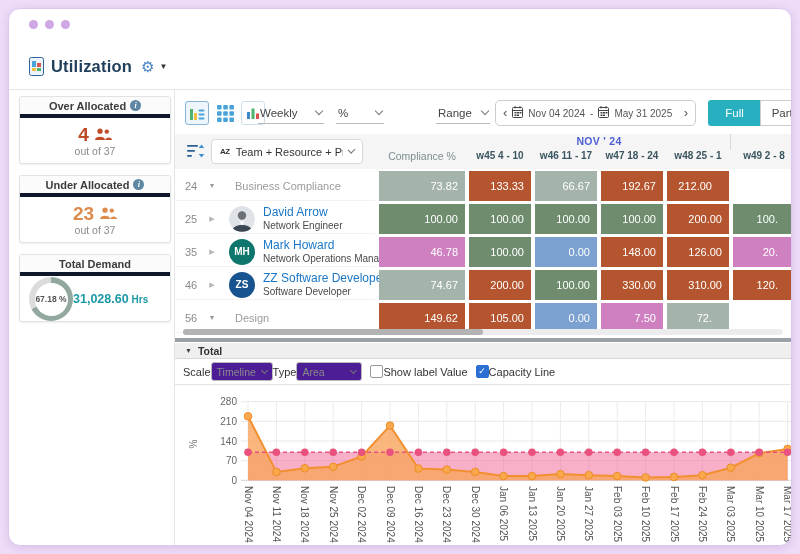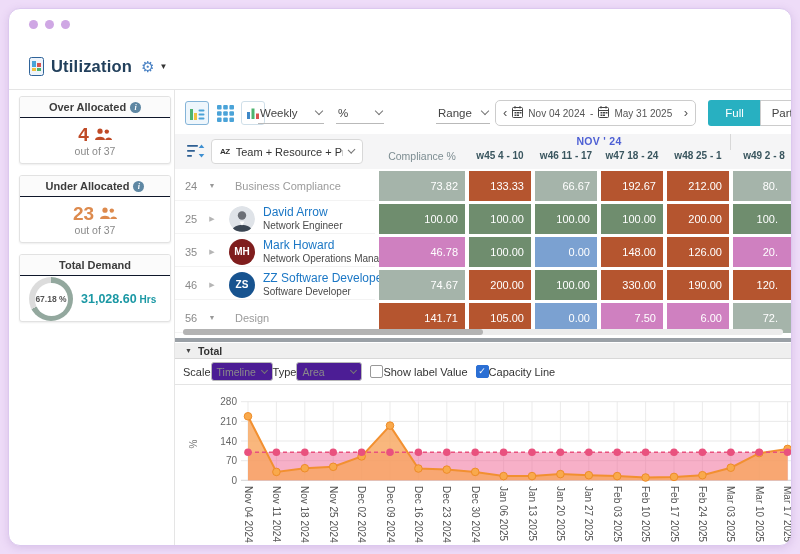--- a/index.html
+++ b/index.html
@@ -12,31 +12,31 @@
   .titlebar{position:absolute;left:20px;top:44px;height:26px;display:flex;align-items:center}
   .app-icon{width:15px;height:19px;margin-right:7px}
   .title{font-size:16.5px;font-weight:700;color:#22405c;letter-spacing:.2px}
   .gear{font-size:15px;color:#4a82c4;margin-left:9px;line-height:15px}
   .caret{font-size:8px;color:#333;margin-left:5px}
   .hsep{position:absolute;left:0;right:0;top:80px;height:1px;background:#e5e5e5}
   .vsep{position:absolute;left:165px;top:80px;bottom:0;width:1px;background:#e5e5e5}
   
   .sidebar{position:absolute;left:10px;top:87px;width:152px}
   .scard{background:#fff;border:1px solid #e2e2e2;border-radius:3px;box-shadow:0 1px 2px rgba(0,0,0,.07);margin-bottom:11px;height:68px;overflow:hidden}
-  .schead{height:21px;display:flex;align-items:center;justify-content:center;background:#fbfbfb;border-bottom:1px solid #0f172a;gap:4px}
+  .schead{height:21px;display:flex;align-items:center;justify-content:center;background:#fbfbfb;border-bottom:4px solid #0f172a;gap:4px}
   .stitle{font-size:11px;font-weight:700;color:#3c3c3c}
   .info{width:11px;height:11px;border-radius:50%;background:#5e87a3;color:#fff;font-size:8px;font-weight:700;display:flex;align-items:center;justify-content:center;font-style:italic;font-family:"Liberation Serif",serif}
   .sbody{height:46px;display:flex;flex-direction:column;align-items:center;justify-content:center}
   .valrow{display:flex;align-items:center;gap:6px;line-height:18px}
   .bigval{font-size:19px;font-weight:700}
   .over .bigval,.over .ppl{color:#bf4a26}
   .under .bigval,.under .ppl{color:#dd8a4d}
   .ppl svg{display:block}
   .sub{font-size:10.5px;color:#8a8a8a;margin-top:1px}
-  .dbody{height:46px;display:flex;align-items:center;padding-left:9px;gap:8px}
+  .dbody{height:46px;display:flex;align-items:center;padding-left:9px;gap:0}
   .gauge{width:44px;height:44px;border-radius:50%;display:flex;align-items:center;justify-content:center;flex:none}
   .ghole{width:33px;height:33px;border-radius:50%;background:#fff;display:flex;align-items:center;justify-content:center}
   .gtext{font-size:8.5px;font-weight:700;color:#555}
   .hours{display:flex;align-items:baseline;gap:3px}
   .hval{font-size:12.5px;font-weight:700;color:#1b98a4}
   .hunit{font-size:10px;font-weight:700;color:#1b98a4}
   
   .main{position:absolute;left:166px;top:80px;right:0;bottom:0;overflow:hidden}
   
   .vicon{position:absolute;top:12px;width:24px;height:24px;border-radius:3px;display:flex;align-items:center;justify-content:center;border:1px solid transparent}
@@ -296,21 +296,20 @@
           <div class="rleft">
             <span class="rnum">24</span>
             <span class="rexp">▼</span>
             <span class="gname">Business Compliance</span>
           </div>
           <div class="cell c-sage cu">73.82</div>
           <div class="cell c-red">133.33</div>
           <div class="cell c-sage">66.67</div>
           <div class="cell c-red">192.67</div>
           <div class="cell c-red">212.00</div>
-          <div class="cell c-sage">80.</div>
         </div>
         <div class="trow">
           <div class="rleft">
             <span class="rnum">25</span>
             <span class="rexp col">▶</span>
             <div class="avatar">
               <svg width="26" height="26" viewBox="0 0 26 26">
                 <circle cx="13" cy="13" r="13" fill="#dfe3e8"></circle>
                 <circle cx="13" cy="9.5" r="4.2" fill="#6b6f76"></circle>
                 <path d="M3.5 24c1-6.8 18-6.8 19 0 -3 2.4-16 2.4-19 0z" fill="#3c4754"></path>
@@ -323,55 +322,54 @@
           <div class="cell c-green">100.00</div>
           <div class="cell c-green">100.00</div>
           <div class="cell c-green">100.00</div>
           <div class="cell c-red">200.00</div>
           <div class="cell c-green">100.</div>
         </div>
         <div class="trow">
           <div class="rleft">
             <span class="rnum">35</span>
             <span class="rexp col">▶</span>
-            <div class="avatar" style="background: #7f1d1d;">MH</div>
+            <div class="avatar" style="background: #0f766e;">MH</div>
             <div class="rinfo"><span class="rname">Mark Howard</span><br><span class="rrole">Network Operations Manager</span></div>
           </div>
           <div class="cell c-pink cu">46.78</div>
           <div class="cell c-green">100.00</div>
           <div class="cell c-blue">0.00</div>
           <div class="cell c-red">148.00</div>
           <div class="cell c-red">126.00</div>
           <div class="cell c-pink">20.</div>
         </div>
         <div class="trow">
           <div class="rleft">
             <span class="rnum">46</span>
             <span class="rexp col">▶</span>
             <div class="avatar" style="background: rgb(23, 83, 143);">ZS</div>
             <div class="rinfo"><span class="rname">ZZ Software Developer</span><br><span class="rrole">Software Developer</span></div>
           </div>
           <div class="cell c-sage cu">74.67</div>
           <div class="cell c-red">200.00</div>
           <div class="cell c-green">100.00</div>
           <div class="cell c-red">330.00</div>
-          <div class="cell c-red">190.00</div>
+          <div class="cell c-red">310.00</div>
           <div class="cell c-red">120.</div>
         </div>
         <div class="trow">
           <div class="rleft">
             <span class="rnum">56</span>
             <span class="rexp">▼</span>
             <span class="gname">Design</span>
           </div>
-          <div class="cell c-red cu">141.71</div>
+          <div class="cell c-red cu">149.62</div>
           <div class="cell c-red">105.00</div>
           <div class="cell c-blue">0.00</div>
           <div class="cell c-pink">7.50</div>
-          <div class="cell c-pink">6.00</div>
           <div class="cell c-sage">72.</div>
         </div>
       </div>
 
     <div class="sbar">
       <div class="sthumb"></div>
     </div>
     <div class="split"></div>
 
     <div class="totalbar">

